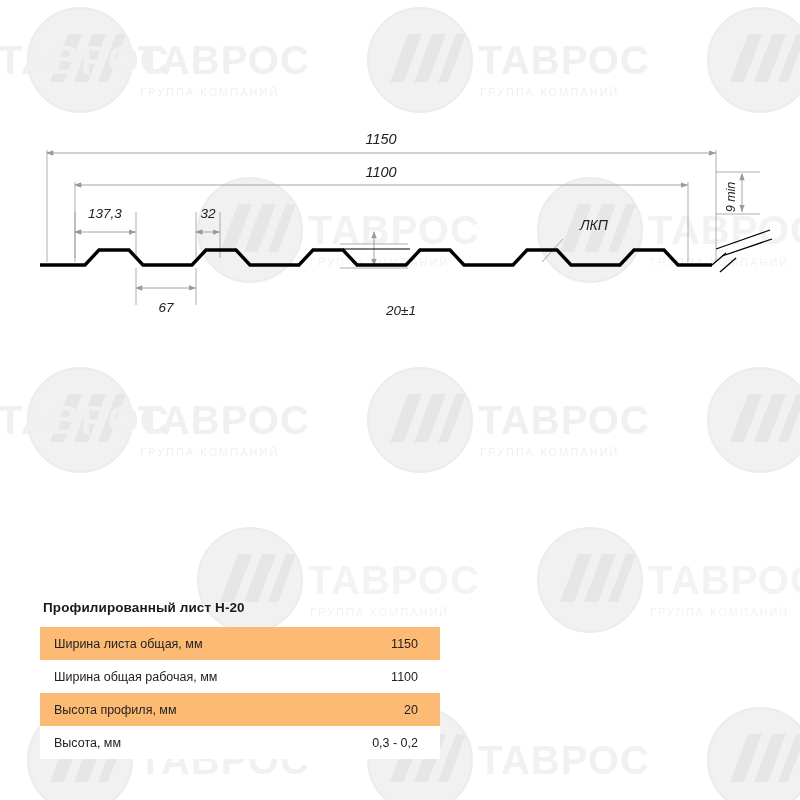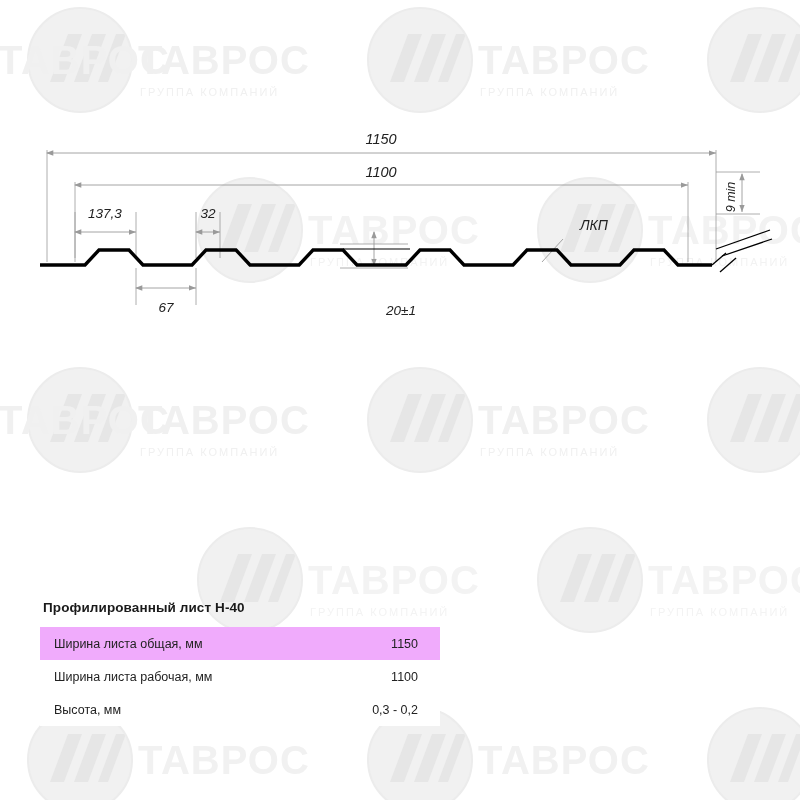--- a/index.html
+++ b/index.html
@@ -40,21 +40,21 @@
     display:flex;
     justify-content:space-between;
     align-items:center;
     height:33px;
     padding:0 22px 0 14px;
     font-size:12.5px;
     color:#222;
     box-sizing:border-box;
   }
   .spec-row.odd{background:#ffffff;}
-  .spec-row.even{background:#f0abfc;}
+  .spec-row.even{background:#fdba74;}
   .spec-label{white-space:nowrap;}
   .spec-value{white-space:nowrap;}
 </style>
 </head>
 <body>
 
 <div id="watermarks">
   <svg width="800" height="800" viewBox="0 0 800 800">
     <defs>
       <g id="wmmark">
@@ -218,27 +218,31 @@
   <text x="166" y="312" text-anchor="middle" font-family="Liberation Sans, sans-serif" font-size="13.5" font-style="italic" fill="#222">67</text>
 
   <text x="401" y="315" text-anchor="middle" font-family="Liberation Sans, sans-serif" font-size="13.5" font-style="italic" fill="#222">20±1</text>
 
   <text x="735" y="197" text-anchor="middle" font-family="Liberation Sans, sans-serif" font-size="12.5" font-style="italic" fill="#222" transform="rotate(-90 735 197)">9 min</text>
 
   <text x="580" y="230" text-anchor="start" font-family="Liberation Sans, sans-serif" font-size="14" font-style="italic" fill="#222">ЛКП</text>
 </svg>
 
 <div id="spec">
-  <div id="spec-title">Профилированный лист Н-40</div>
+  <div id="spec-title">Профилированный лист Н-20</div>
 
   <div class="spec-row even">
     <span class="spec-label">Ширина листа общая, мм</span>
     <span class="spec-value">1150</span>
   </div>
   <div class="spec-row odd">
-    <span class="spec-label">Ширина листа рабочая, мм</span>
+    <span class="spec-label">Ширина общая рабочая, мм</span>
     <span class="spec-value">1100</span>
+  </div>
+  <div class="spec-row even">
+    <span class="spec-label">Высота профиля, мм</span>
+    <span class="spec-value">20</span>
   </div>
   <div class="spec-row odd">
     <span class="spec-label">Высота, мм</span>
     <span class="spec-value">0,3 - 0,2</span>
   </div>
 </div>
 
 </body></html>

